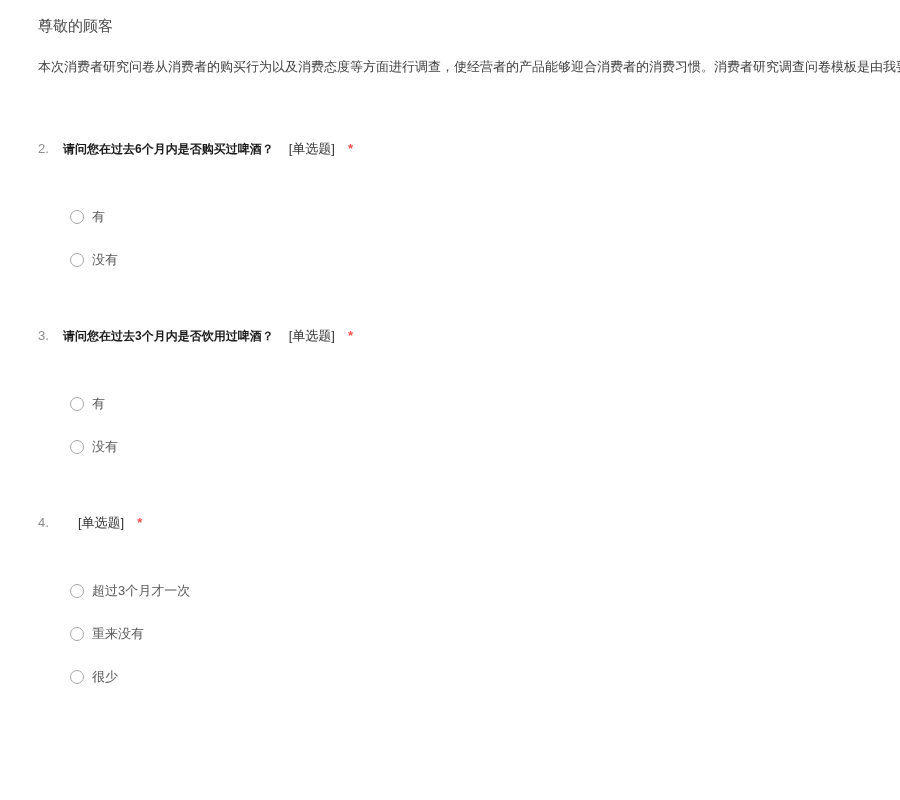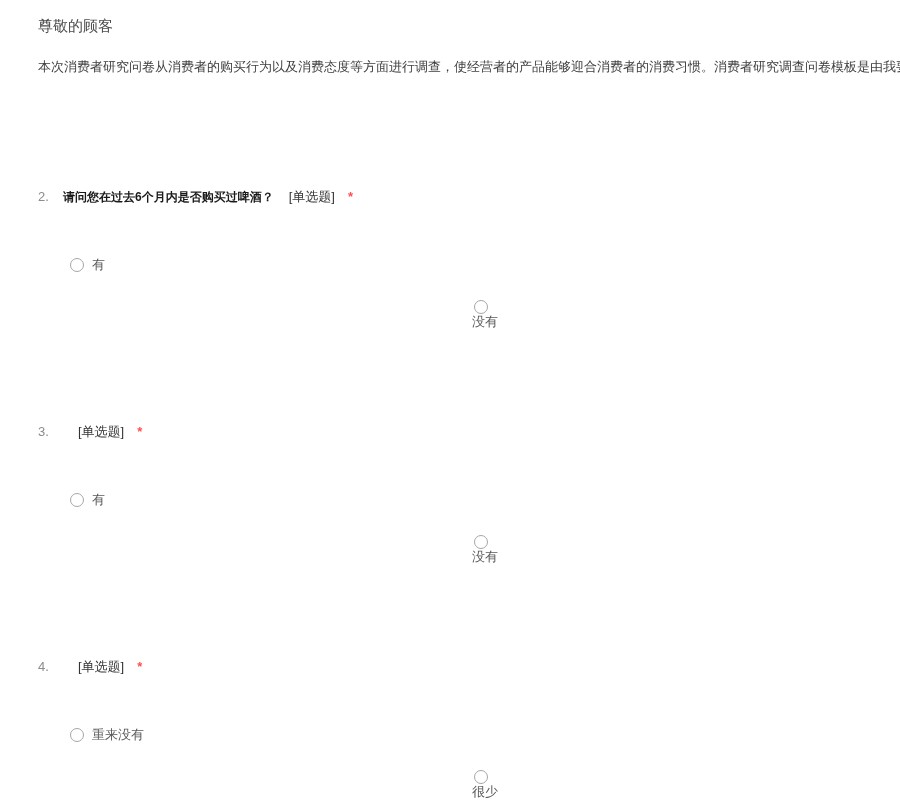--- a/index.html
+++ b/index.html
@@ -39,38 +39,37 @@
   }
   .q-text {
     font-size: 12px;
     font-weight: 700;
     color: var(--color-question-text, #1a1a1a);
   }
   .q-type {
     margin-left: 15px;
     font-size: 13px;
     color: var(--color-type-tag, #333333);
-    margin-top: 48px;
   }
   .q-required {
     margin-left: 13px;
     font-size: 13px;
     font-weight: 700;
     color: var(--color-required-asterisk, #ff4d4f);
   }
 
   .options { margin-top: 49px; margin-left: 32px; }
   .option {
     display: flex;
     align-items: center;
     margin-bottom: 28px;
     height: 15px;
     cursor: pointer;
   }
-  .option:last-child { margin-bottom: 0; flex-direction: column; }
+  .option:last-child { margin-bottom: 0; }
   .radio {
     width: 14px; height: 14px;
     flex: 0 0 14px;
     border: 1px solid var(--color-radio-border, #a6a6a6);
     border-radius: 50%;
     background: #ffffff;
     margin-right: 8px;
   }
   .option-label {
     font-size: 13px;
@@ -101,20 +100,21 @@
   <label class="option">
     <span class="radio"></span>
     <span class="option-label">没有</span>
   </label>
 </div>
   </section>
 
   <section class="question">
     <div class="q-header">
       <span class="q-num">3.</span>
+      <span class="q-text">请问您在过去3个月内是否饮用过啤酒？</span>
       <span class="q-type">[单选题]</span>
       <span class="q-required">*</span>
     </div>
     <div class="options">
   <label class="option">
     <span class="radio"></span>
     <span class="option-label">有</span>
   </label>
 
   <label class="option">
@@ -126,20 +126,24 @@
 
   <section class="question">
     <div class="q-header">
       <span class="q-num">4.</span>
       <span class="q-type">[单选题]</span>
       <span class="q-required">*</span>
     </div>
     <div class="options">
 
 
+  <label class="option">
+    <span class="radio"></span>
+    <span class="option-label">超过3个月才一次</span>
+  </label>
 
   <label class="option">
     <span class="radio"></span>
     <span class="option-label">重来没有</span>
   </label>
 
   <label class="option">
     <span class="radio"></span>
     <span class="option-label">很少</span>
   </label>

